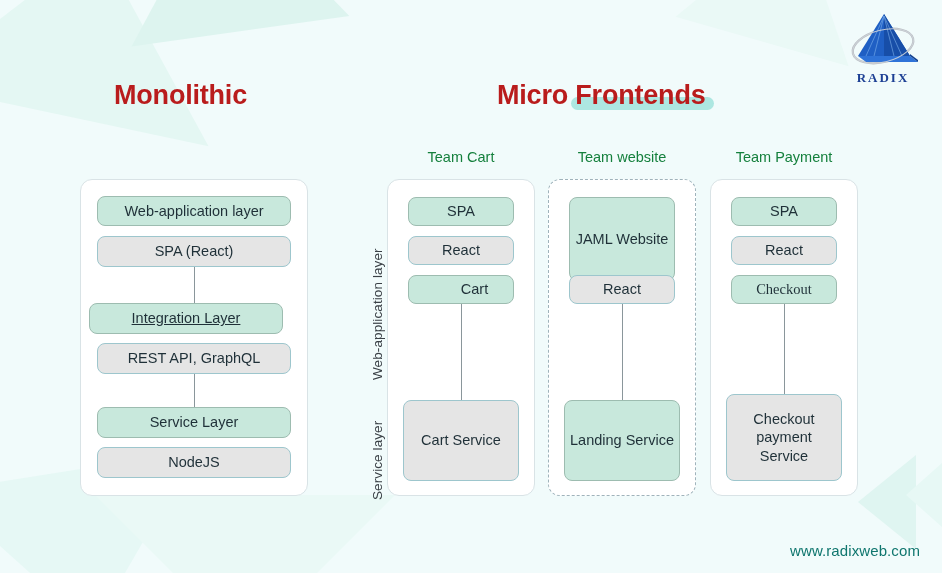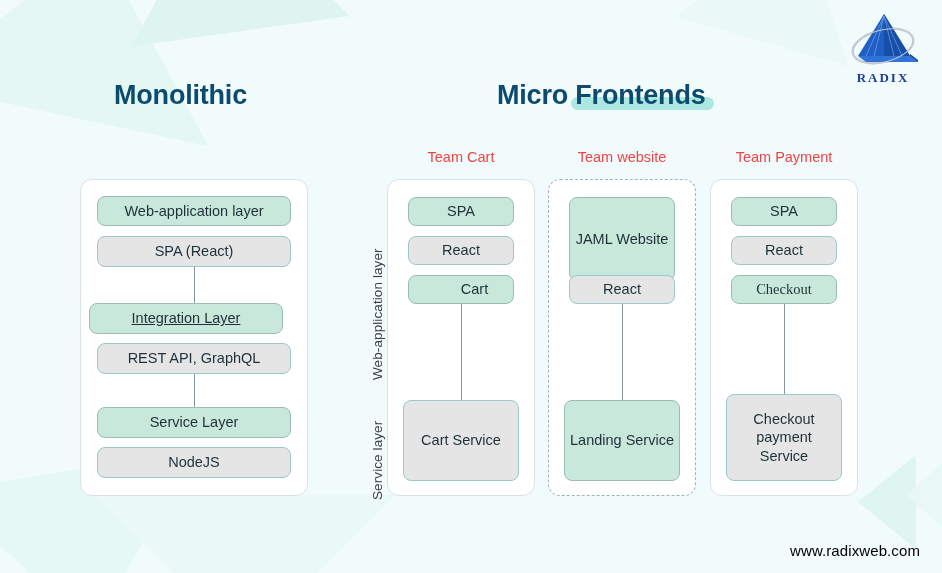--- a/index.html
+++ b/index.html
@@ -96,21 +96,21 @@
     color: #1c3f94;
     margin-top: -2px;
   }
 
   
   .title {
     position: absolute;
     font-family: "Liberation Sans", sans-serif;
     font-weight: bold;
     font-size: 27px;
-    color: #0c4a6e;
+    color: #b91c1c;
     letter-spacing: -0.2px;
     white-space: nowrap;
   }
   #title-mono { left: 114px; top: 80px; }
   #title-micro { left: 497px; top: 80px; }
 
   .hl-wrap { position: relative; display: inline-block; }
   .hl-word { position: relative; z-index: 2; }
   .hl-band {
     position: absolute;
@@ -152,21 +152,21 @@
 
   #panel-mono { left: 80px; top: 179px; width: 228px; height: 317px; }
   #panel-cart { left: 387px; top: 179px; width: 148px; height: 317px; }
   #panel-website { left: 548px; top: 179px; width: 148px; height: 317px; }
   #panel-payment { left: 710px; top: 179px; width: 148px; height: 317px; }
 
   
   .team-label {
     position: absolute;
     font-size: 14.5px;
-    color: #ef4444;
+    color: #15803d;
     white-space: nowrap;
     text-align: center;
   }
   #label-cart { left: 387px; top: 149px; width: 148px; }
   #label-website { left: 548px; top: 149px; width: 148px; }
   #label-payment { left: 710px; top: 149px; width: 148px; }
 
   
   .box {
     position: absolute;
@@ -221,21 +221,21 @@
   #conn-cart   { left: 461px; top: 303px; height: 98px; }
   #conn-web    { left: 622px; top: 303px; height: 98px; }
   #conn-pay    { left: 784px; top: 303px; height: 92px; }
 
   
   #footer-url {
     position: absolute;
     right: 22px;
     bottom: 14px;
     font-size: 15px;
-    color: #000000;
+    color: #0f766e;
     letter-spacing: 0.1px;
   }
 </style>
 </head>
 <body>
 
 <div id="canvas">
 
   <div class="bg-deco">
     <div class="tri tri-tl-1"></div>

